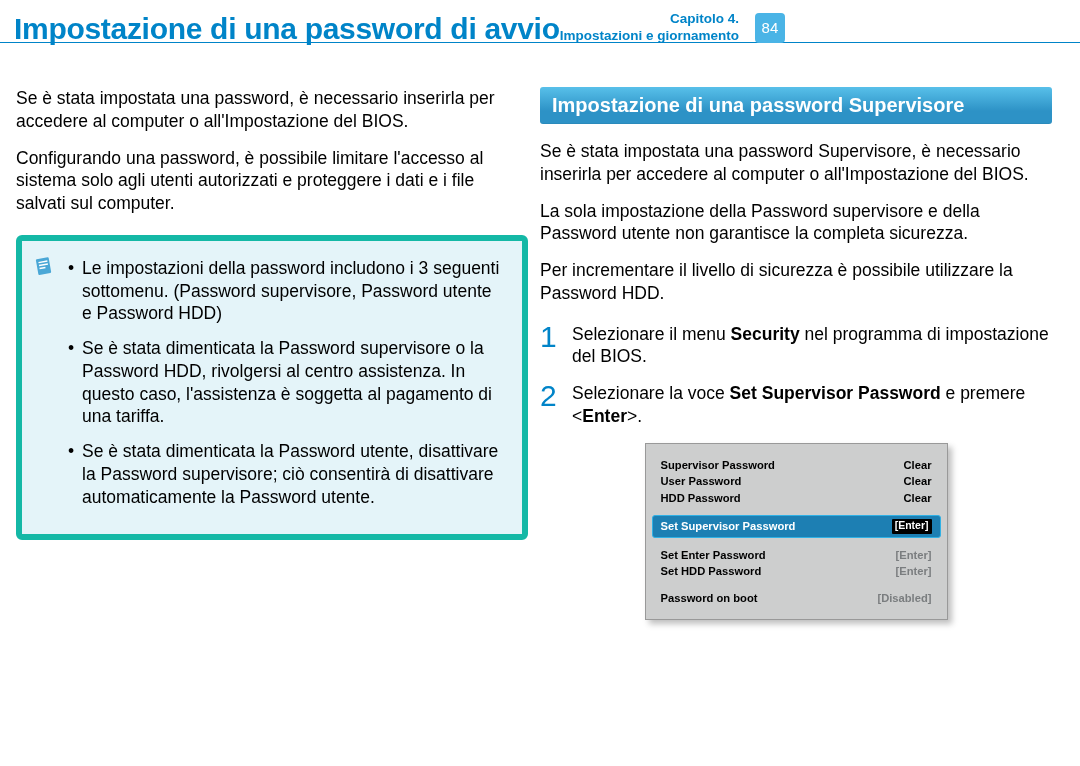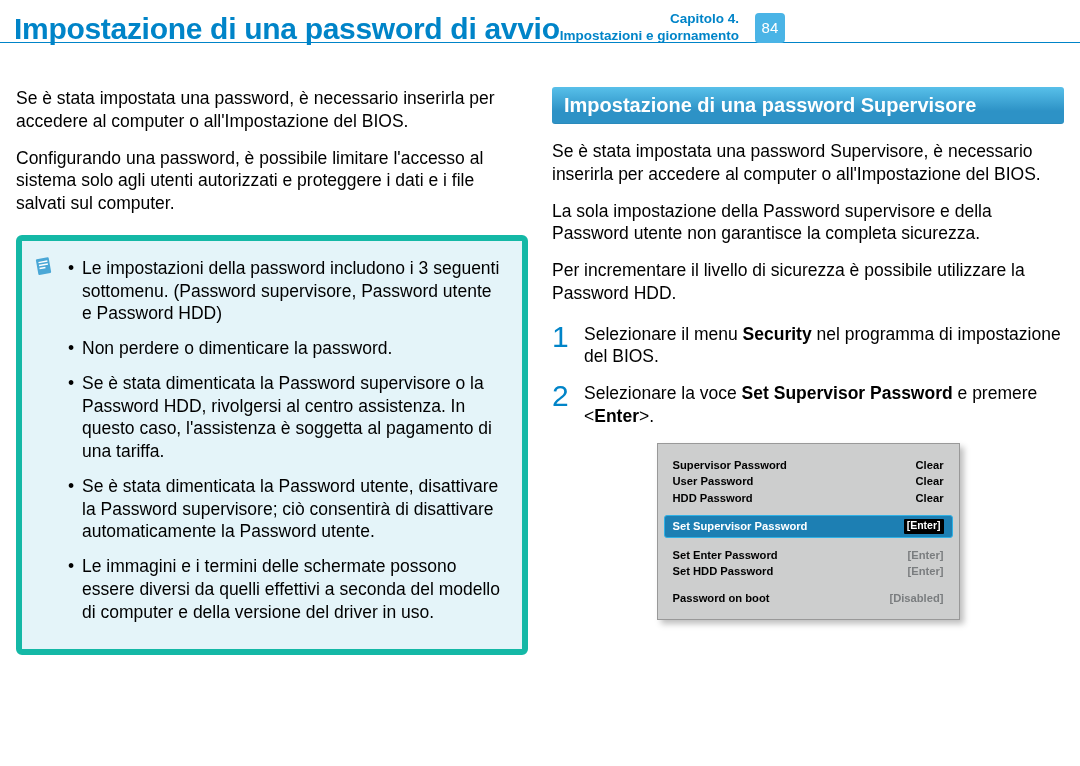--- a/index.html
+++ b/index.html
@@ -51,21 +51,21 @@
   }
   .divider {
     border: none;
     border-top: 1.5px solid #0084c8;
     margin: 0 0 0 0;
     width: 100%;
   }
   .content {
     display: flex;
     padding: 44px 16px 0 16px;
-    gap: 24px;
+    gap: 12px;
   }
   .col {
     width: 512px;
     flex: 0 0 512px;
   }
   p { margin-bottom: 14px; }
   .callout {
     background: #e4f4f9;
     border: 6px solid #14b8a6;
     border-radius: 6px;
@@ -184,24 +184,22 @@
       <span class="callout-icon">
         <svg viewBox="0 0 20 20" width="20" height="20">
           <rect x="3" y="2" width="13" height="16" rx="1" fill="#4aa7d6" transform="rotate(-10 10 10)"></rect>
           <rect x="5.2" y="5" width="9" height="1.4" fill="#fff" transform="rotate(-10 10 10)"></rect>
           <rect x="5.2" y="8" width="9" height="1.4" fill="#fff" transform="rotate(-10 10 10)"></rect>
           <rect x="5.2" y="11" width="6" height="1.4" fill="#fff" transform="rotate(-10 10 10)"></rect>
         </svg>
       </span>
       <ul>
         <li><span>Le impostazioni della password includono i 3 seguenti sottomenu. (Password supervisore, Password utente e Password HDD)</span></li>
-        <li><span>Non perdere o dimenticare la password.</span></li>
         <li><span>Se è stata dimenticata la Password supervisore o la Password HDD, rivolgersi al centro assistenza. In questo caso, l'assistenza è soggetta al pagamento di una tariffa.</span></li>
         <li><span>Se è stata dimenticata la Password utente, disattivare la Password supervisore; ciò consentirà di disattivare automaticamente la Password utente.</span></li>
-        <li><span>Le immagini e i termini delle schermate possono essere diversi da quelli effettivi a seconda del modello di computer e della versione del driver in uso.</span></li>
       </ul>
     </div>
   </div>
 
   <div class="col">
     <div class="section-header">Impostazione di una password Supervisore</div>
     <p>Se è stata impostata una password Supervisore, è necessario inserirla per accedere al computer o all'Impostazione del BIOS.</p>
     <p>La sola impostazione della Password supervisore e della Password utente non garantisce la completa sicurezza.</p>
     <p>Per incrementare il livello di sicurezza è possibile utilizzare la Password HDD.</p>
 

